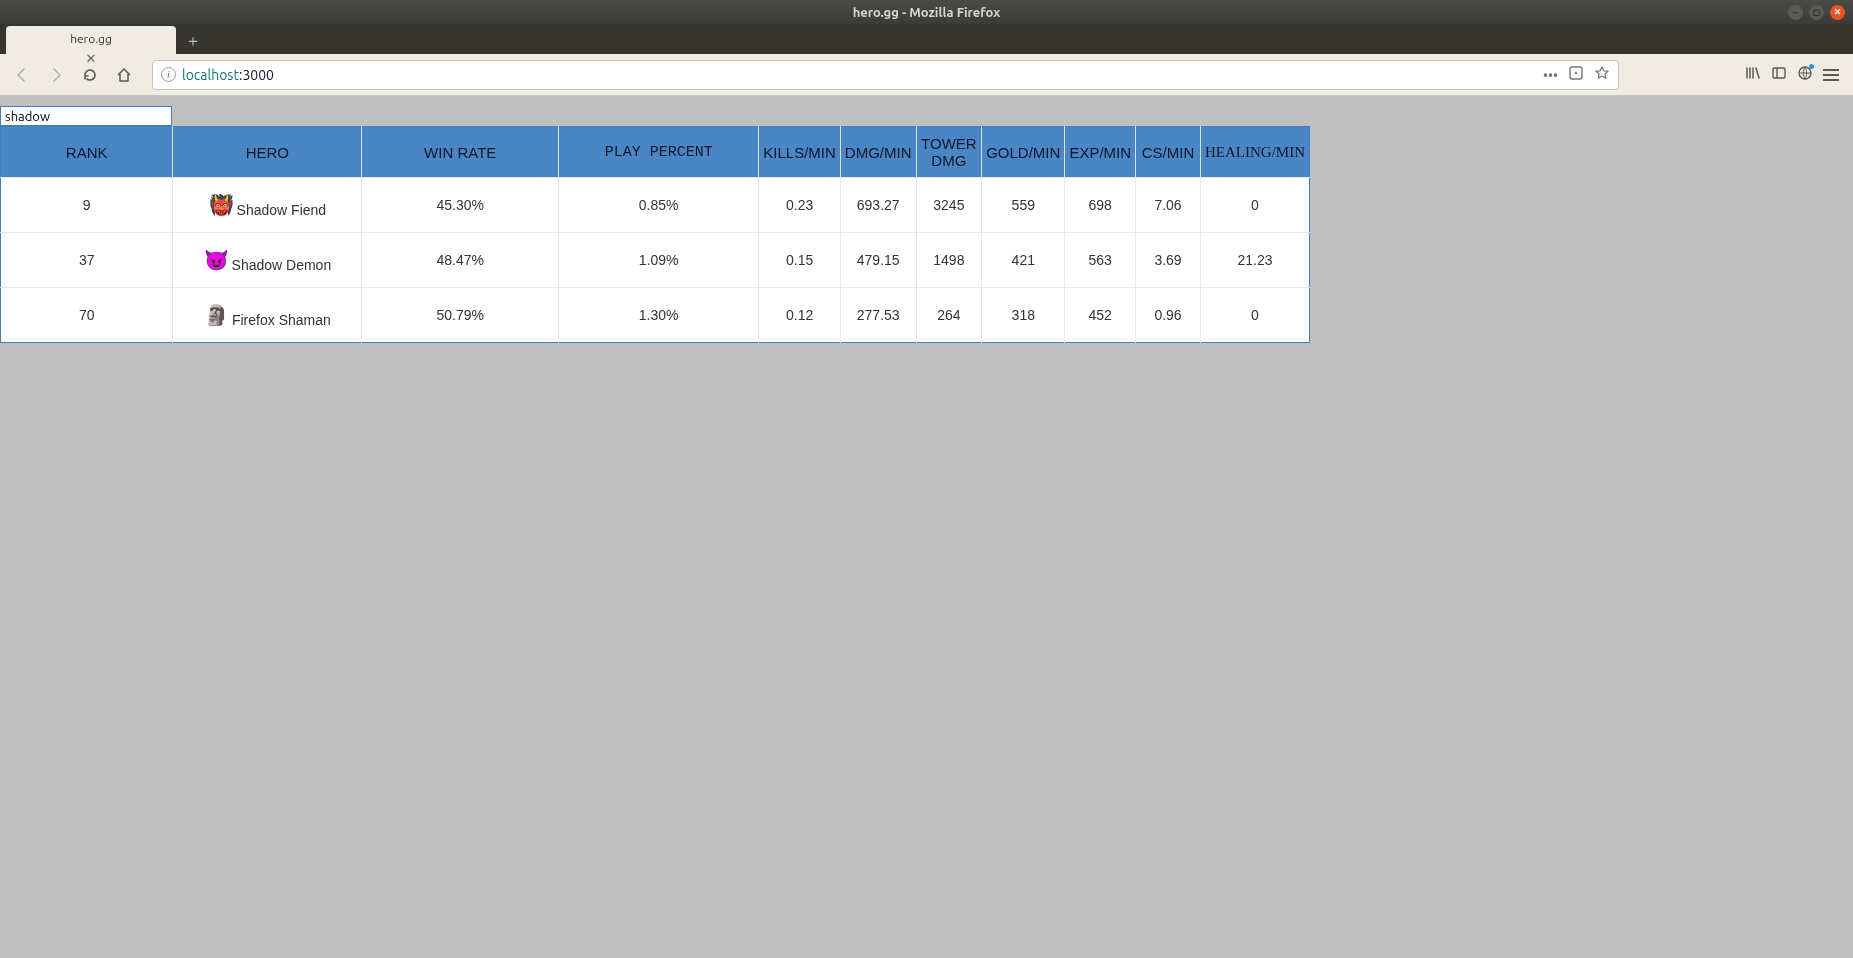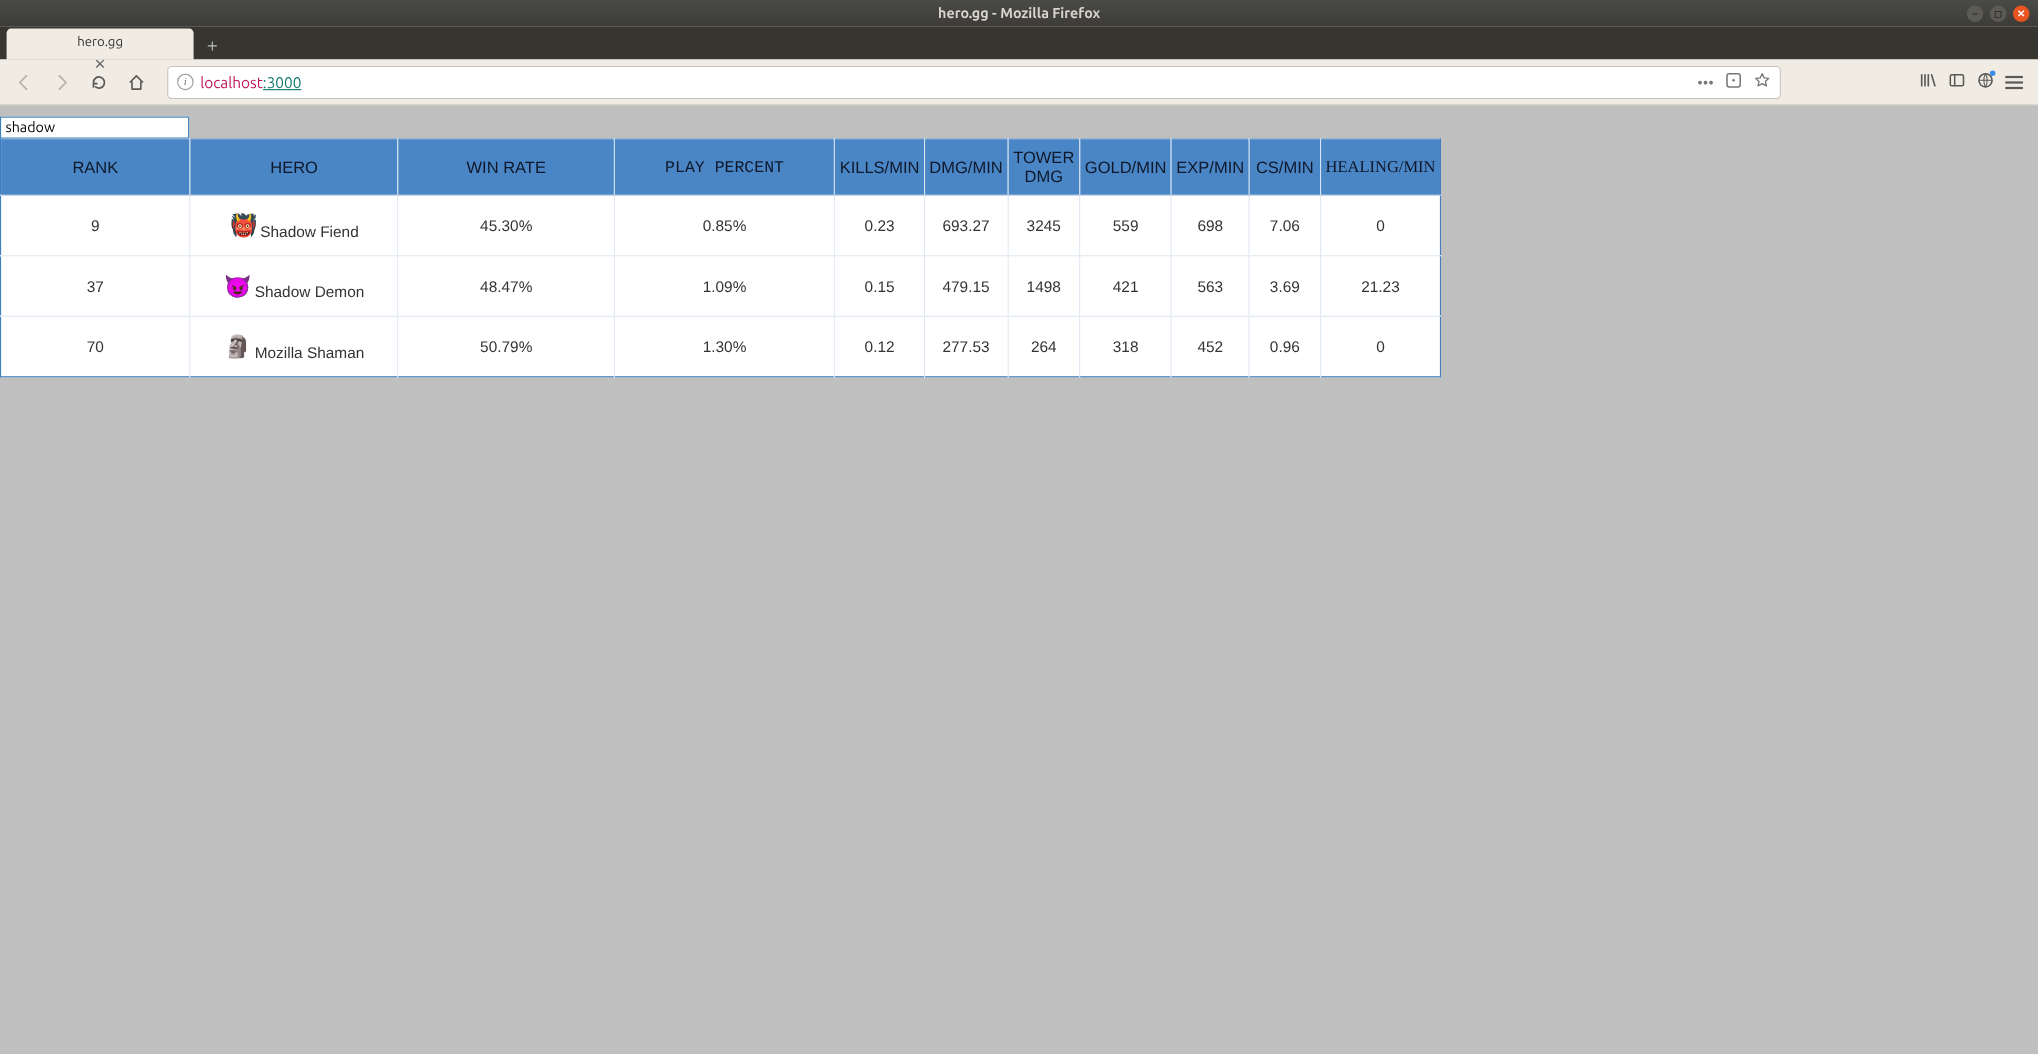--- a/index.html
+++ b/index.html
@@ -101,22 +101,22 @@
     color: #777;
     gap: 6px;
   }
   .urlbar .info-circ {
     width: 15px; height: 15px; border: 1px solid #999;
     border-radius: 50%;
     display: inline-flex; align-items: center; justify-content: center;
     font-size: 10px; color: #777; font-style: italic;
     font-family: Georgia, serif;
   }
-  .urlbar .host { color: #be185d; }
-  .urlbar .path { color: #0f766e; text-decoration: underline; }
+  .urlbar .host { color: #0f766e; }
+  .urlbar .path { color: #0f172a; }
   .urlbar .urlbar-right {
     margin-left: auto; display: flex; gap: 10px; align-items: center;
     color: #777; font-size: 14px;
   }
   .right-icons {
     display: flex; gap: 10px; align-items: center;
     color: #5a5955; font-size: 15px; padding-right: 6px;
   }
   .hamburger { display: flex; flex-direction: column; gap: 3px; }
   .hamburger span { width: 16px; height: 2px; background: #5a5955; }
@@ -328,21 +328,21 @@
             <td>1498</td>
             <td>421</td>
             <td>563</td>
             <td>3.69</td>
             <td>21.23</td>
           </tr>
           <tr>
             <td>70</td>
             <td class="hero-cell"><span class="hero-wrap">
                 <span class="hero-sprite">🗿</span>
-                <span>Mozilla Shaman</span>
+                <span>Firefox Shaman</span>
               </span></td>
             <td>50.79%</td>
             <td>1.30%</td>
             <td>0.12</td>
             <td>277.53</td>
             <td>264</td>
             <td>318</td>
             <td>452</td>
             <td>0.96</td>
             <td>0</td>

